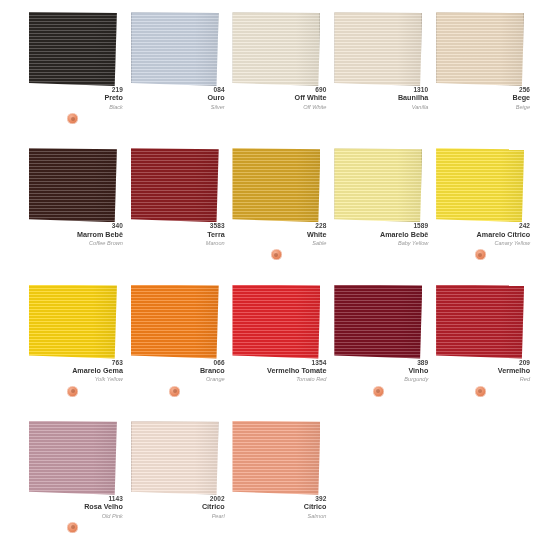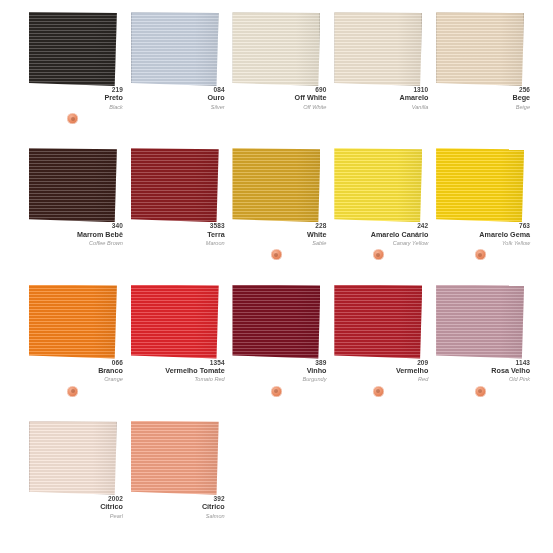--- a/index.html
+++ b/index.html
@@ -196,21 +196,21 @@
       </div>
       <div class="cell">
         <div class="swatch-wrap">
           <div class="swatch light" style="background-color: rgb(240, 228, 210);">
             <div class="ribs"></div>
             <div class="shade"></div>
           </div>
         </div>
         <div class="caption">
           <div class="code">1310</div>
-          <div class="name-pt">Amarelo</div>
+          <div class="name-pt">Baunilha</div>
           <div class="name-en">Vanilla</div>
           <div class="badge hidden"></div>
         </div>
       </div>
       <div class="cell">
         <div class="swatch-wrap">
           <div class="swatch light" style="background-color: rgb(238, 220, 195);">
             <div class="ribs"></div>
             <div class="shade"></div>
           </div>
@@ -259,28 +259,42 @@
         </div>
         <div class="caption">
           <div class="code">228</div>
           <div class="name-pt">White</div>
           <div class="name-en">Sable</div>
           <div class="badge"></div>
         </div>
       </div>
       <div class="cell">
         <div class="swatch-wrap">
+          <div class="swatch light" style="background-color: rgb(248, 237, 154);">
+            <div class="ribs"></div>
+            <div class="shade"></div>
+          </div>
+        </div>
+        <div class="caption">
+          <div class="code">1589</div>
+          <div class="name-pt">Amarelo Bebê</div>
+          <div class="name-en">Baby Yellow</div>
+          <div class="badge hidden"></div>
+        </div>
+      </div>
+      <div class="cell">
+        <div class="swatch-wrap">
           <div class="swatch" style="background-color: rgb(251, 227, 60);">
             <div class="ribs"></div>
             <div class="shade"></div>
           </div>
         </div>
         <div class="caption">
           <div class="code">242</div>
-          <div class="name-pt">Amarelo Canário</div>
+          <div class="name-pt">Amarelo Cítrico</div>
           <div class="name-en">Canary Yellow</div>
           <div class="badge"></div>
         </div>
       </div>
       <div class="cell">
         <div class="swatch-wrap">
           <div class="swatch" style="background-color: rgb(252, 212, 17);">
             <div class="ribs"></div>
             <div class="shade"></div>
           </div>

